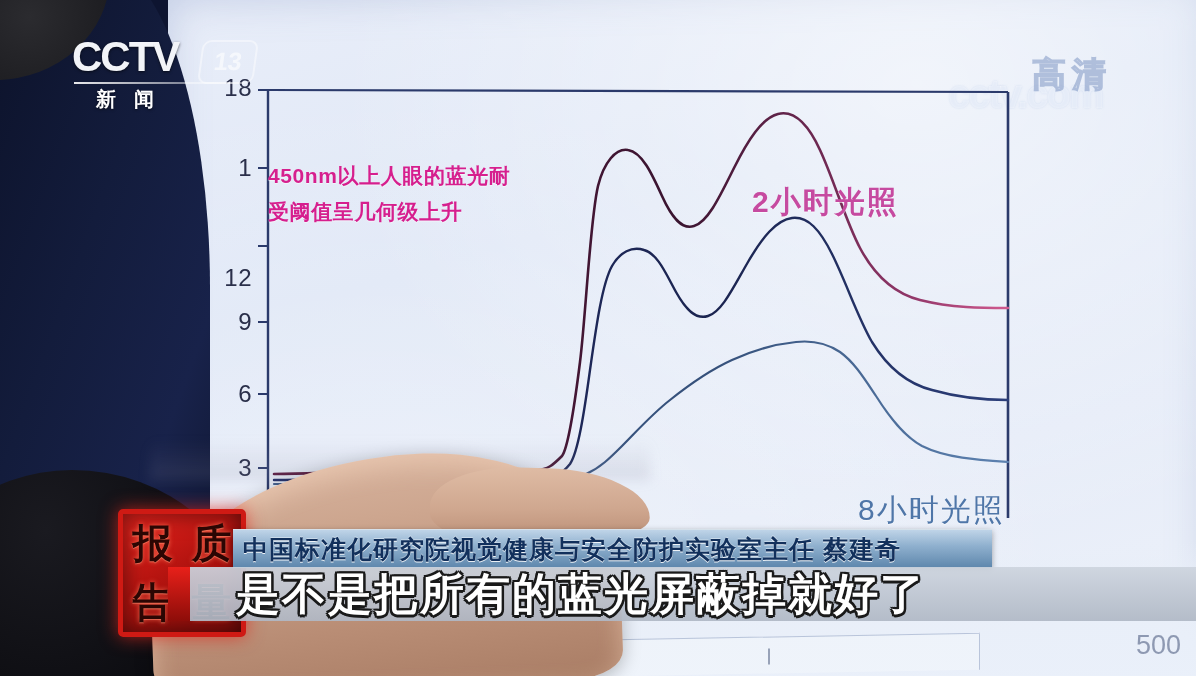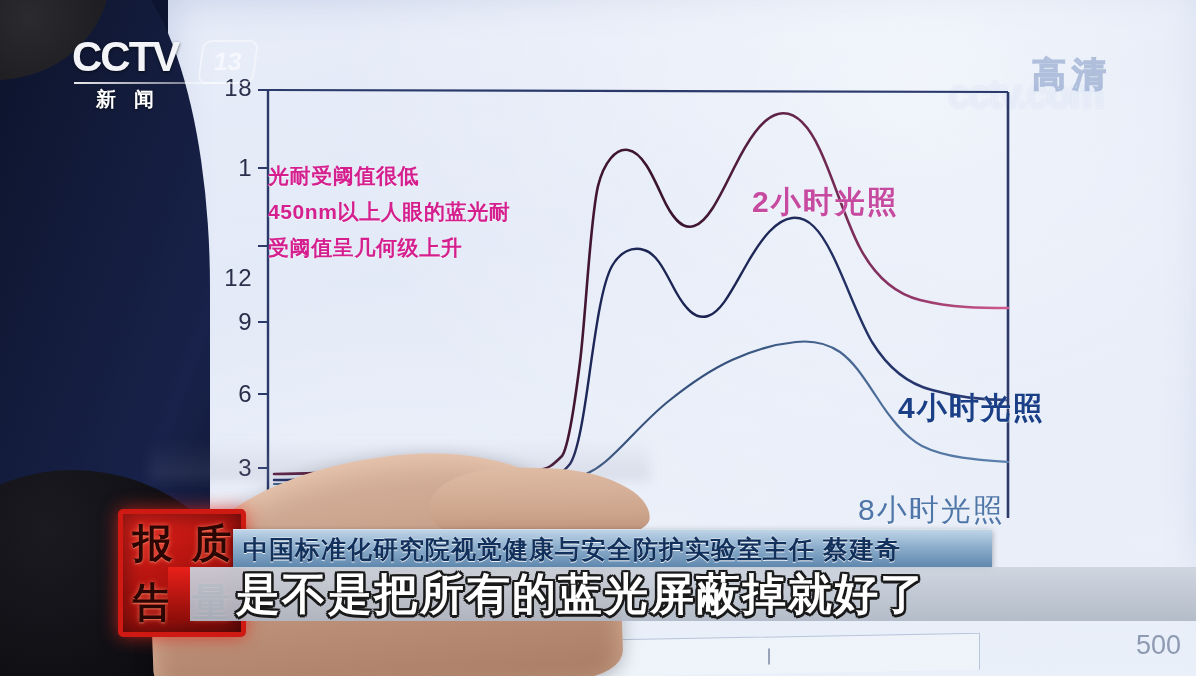--- a/index.html
+++ b/index.html
@@ -275,26 +275,24 @@
            C 366,412 378,410 390,404 C 404,398 414,388 426,376
            C 440,362 456,344 474,330 C 494,314 514,300 536,290
            C 558,280 580,274 600,272 C 618,270 632,274 644,282
            C 658,292 668,308 680,326 C 694,348 708,366 726,376
            C 750,388 782,390 812,392"></path>
     </svg>
 
     <div class="xlabel-500">500</div>
 
     <div class="curve-label lbl-2h">2小时光照</div>
-    <div class="curve-label lbl-4h">4小时光照</div>
     <div class="curve-label lbl-8h">8小时光照</div>
   </div>
 
   <div class="annotation">
-    <div>光耐受阈值很低</div>
     <div>450nm以上人眼的蓝光耐</div>
     <div>受阈值呈几何级上升</div>
   </div>
 
   <div class="person-body"></div>
   <div class="person-head"></div>
   <div class="person-shoulder"></div>
   <div class="hand-shadow"></div>
   <div class="hand"></div>
   <div class="finger"></div>

